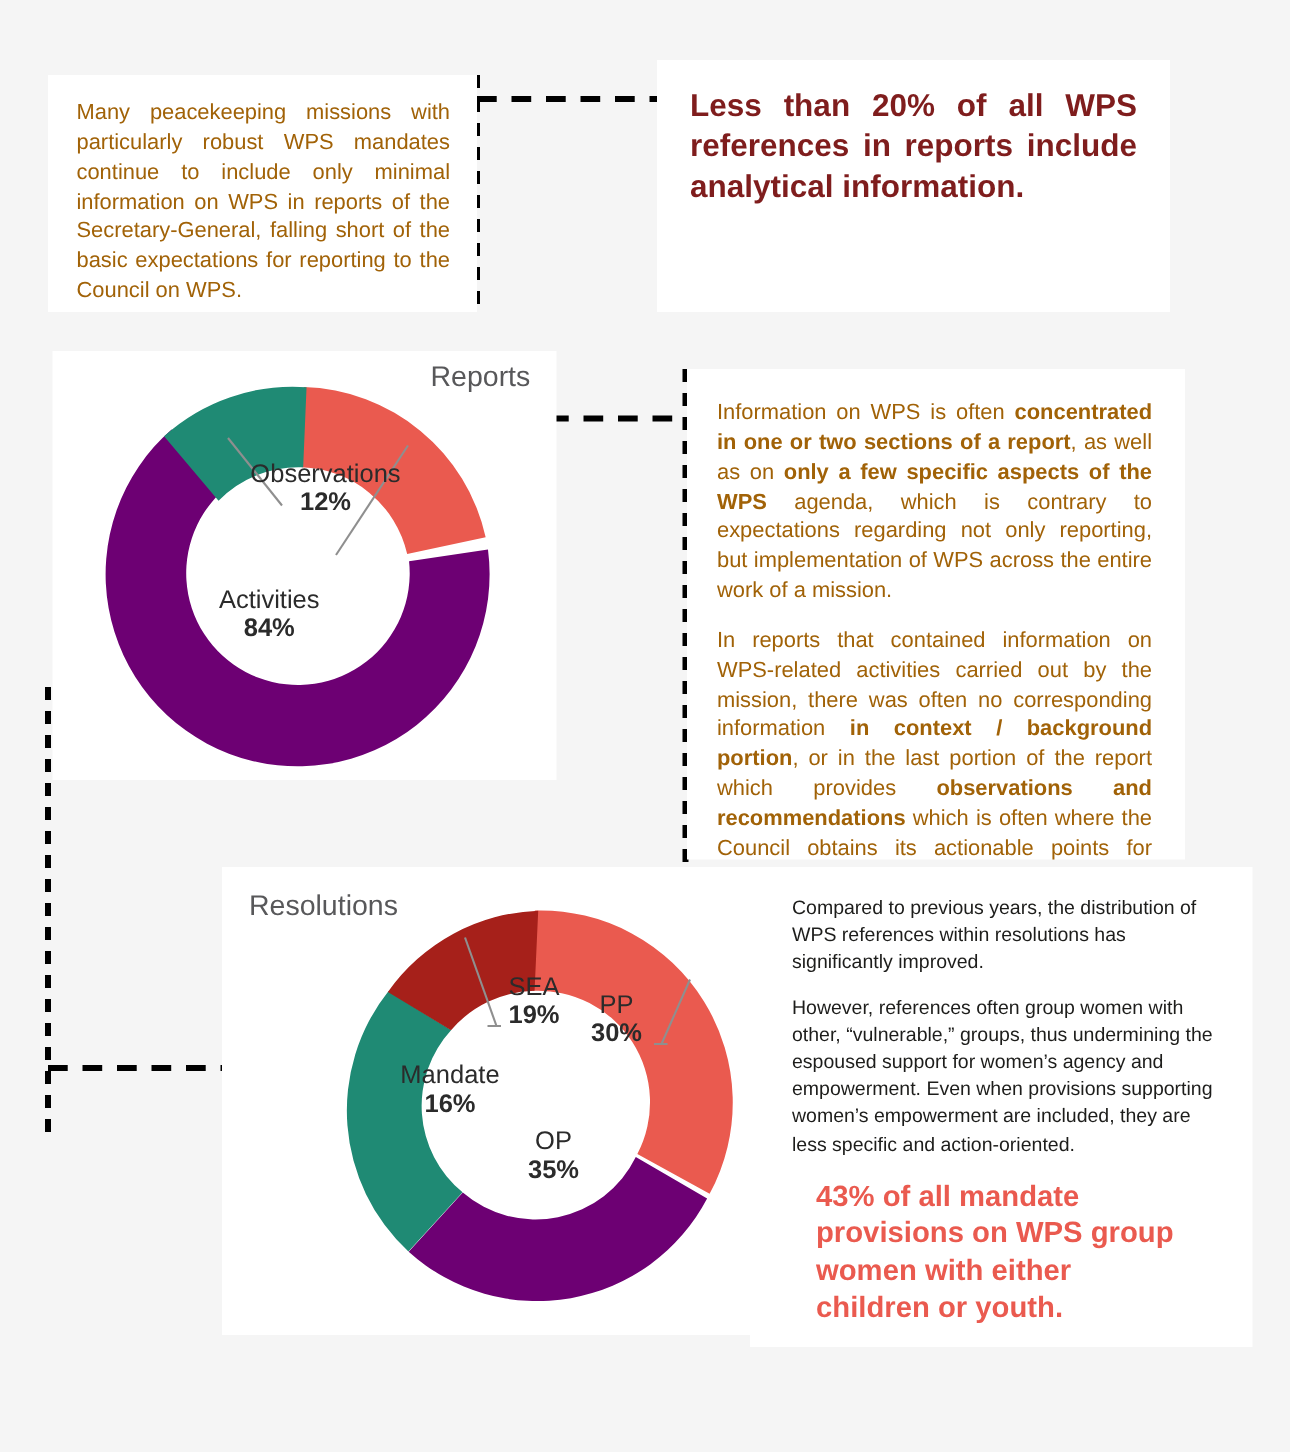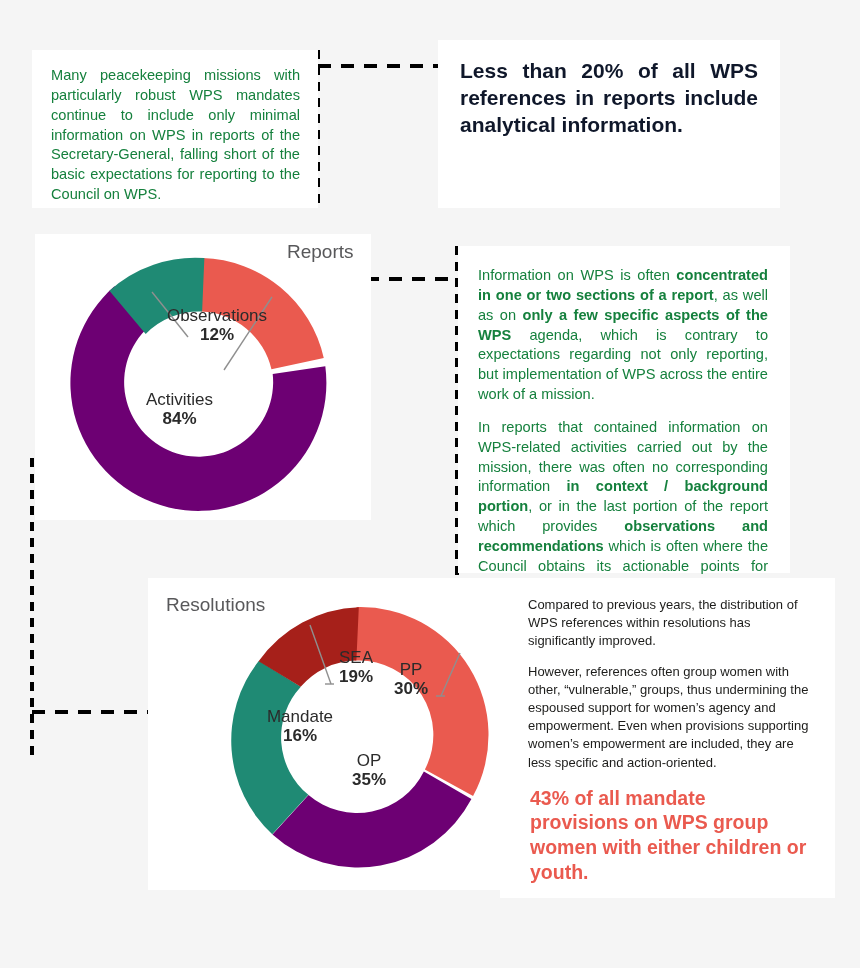--- a/index.html
+++ b/index.html
@@ -31,44 +31,44 @@
   .dash-h {
     position: absolute;
     height: 4px;
     background-image: linear-gradient(to right, #000 0 13px, rgba(0,0,0,0) 13px 23px);
     background-size: 23px 4px;
     background-repeat: repeat-x;
   }
 
   
   .body-text {
-    color: #15803d;
+    color: #a16207;
     font-size: 14.6px;
     line-height: 1.36;
     text-align: justify;
     margin: 0;
   }
   .body-text + .body-text { margin-top: 13px; }
   .body-text b { font-weight: bold; }
 
   .headline {
-    color: #0f172a;
+    color: #7f1d1d;
     font-size: 21px;
     line-height: 1.28;
     font-weight: bold;
     text-align: justify;
     margin: 0 0 12px 0;
   }
   .headline-left {
     color: #ea5a4f;
     font-size: 19.5px;
     line-height: 1.27;
     font-weight: bold;
     text-align: left;
-    margin: 2px;
+    margin: 16px;
   }
   .plain-left {
     color: #1d1d1b;
     font-size: 13px;
     line-height: 1.40;
     text-align: left;
     margin: 0;
   }
   .plain-left + .plain-left { margin-top: 12px; }
 

